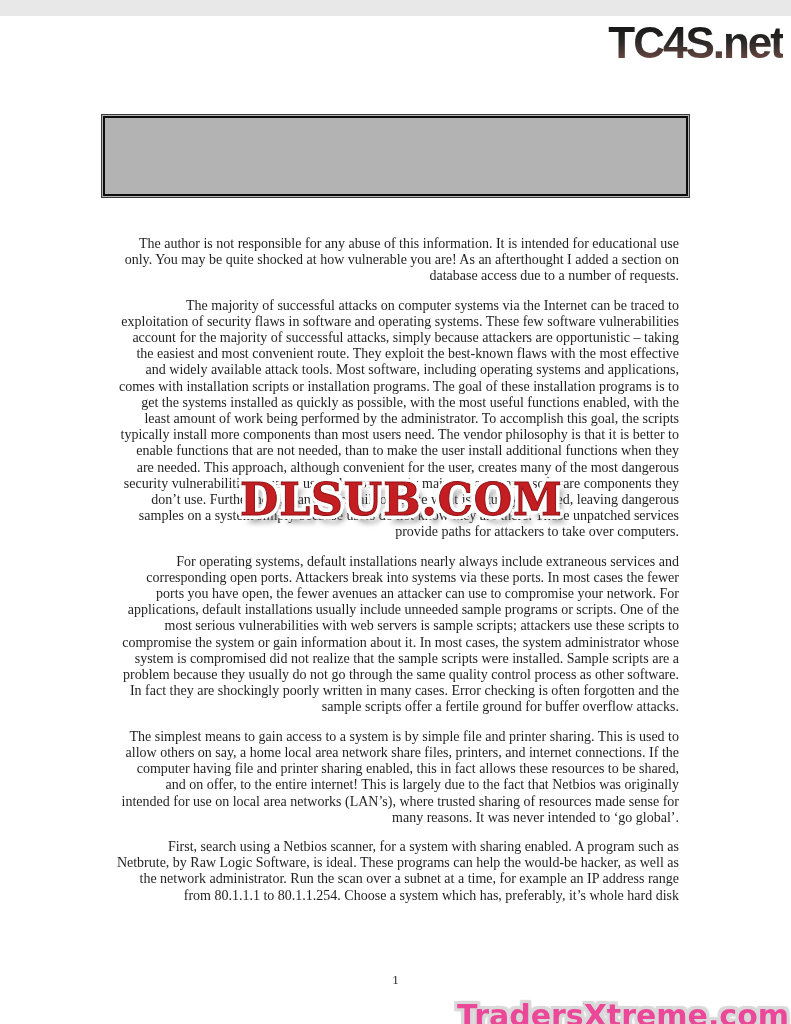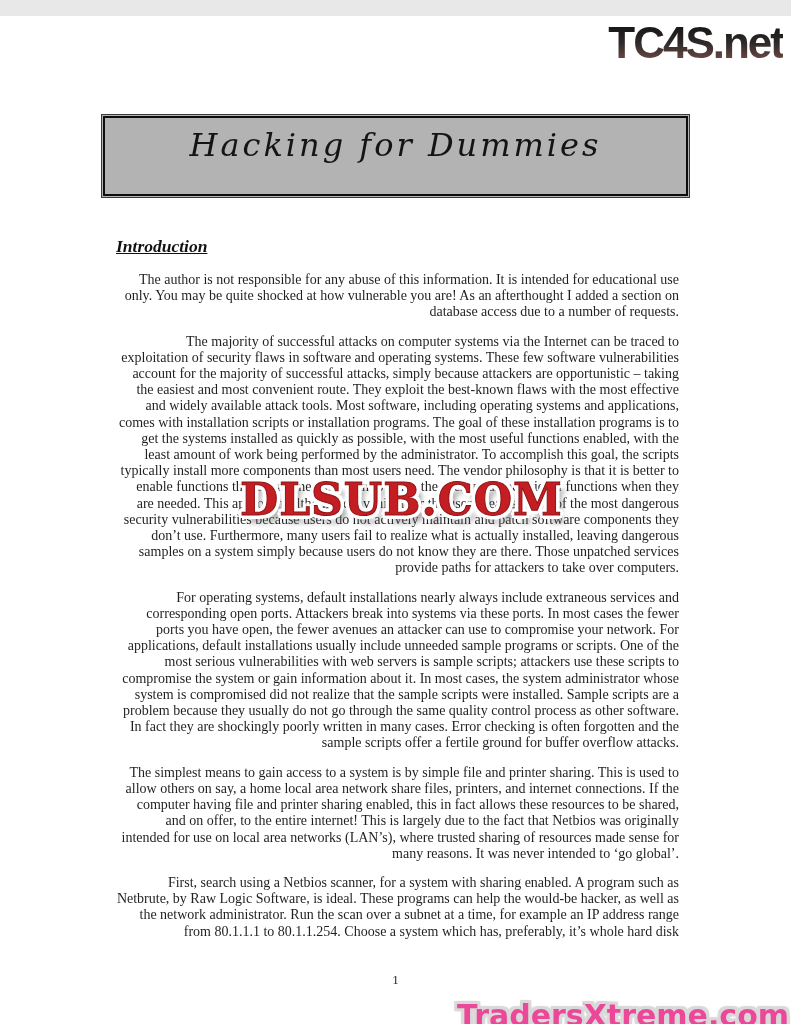--- a/index.html
+++ b/index.html
@@ -140,25 +140,23 @@
   }
 </style>
 </head>
 <body>
 
 <div class="page">
 
   <div class="tc4s">TC4S.net</div>
 
   <div class="banner">
-    <div class="banner-title">Hacking for Dummies</div>
   </div>
 
   <div class="content">
-    <h2 class="intro-heading">Introduction</h2>
     <p>The author is not responsible for any abuse of this information. It is intended for educational use only. You may be quite shocked at how vulnerable you are! As an afterthought I added a section on database access due to a number of requests.</p>
     <p>The majority of successful attacks on computer systems via the Internet can be traced to exploitation of security flaws in software and operating systems. These few software vulnerabilities account for the majority of successful attacks, simply because attackers are opportunistic – taking the easiest and most convenient route. They exploit the best-known flaws with the most effective and widely available attack tools. Most software, including operating systems and applications, comes with installation scripts or installation programs. The goal of these installation programs is to get the systems installed as quickly as possible, with the most useful functions enabled, with the least amount of work being performed by the administrator. To accomplish this goal, the scripts typically install more components than most users need. The vendor philosophy is that it is better to enable functions that are not needed, than to make the user install additional functions when they are needed. This approach, although convenient for the user, creates many of the most dangerous security vulnerabilities because users do not actively maintain and patch software components they don’t use. Furthermore, many users fail to realize what is actually installed, leaving dangerous samples on a system simply because users do not know they are there. Those unpatched services provide paths for attackers to take over computers.</p>
     <p>For operating systems, default installations nearly always include extraneous services and corresponding open ports. Attackers break into systems via these ports. In most cases the fewer ports you have open, the fewer avenues an attacker can use to compromise your network. For applications, default installations usually include unneeded sample programs or scripts. One of the most serious vulnerabilities with web servers is sample scripts; attackers use these scripts to compromise the system or gain information about it. In most cases, the system administrator whose system is compromised did not realize that the sample scripts were installed. Sample scripts are a problem because they usually do not go through the same quality control process as other software. In fact they are shockingly poorly written in many cases. Error checking is often forgotten and the sample scripts offer a fertile ground for buffer overflow attacks.</p>
     <p>The simplest means to gain access to a system is by simple file and printer sharing. This is used to allow others on say, a home local area network share files, printers, and internet connections. If the computer having file and printer sharing enabled, this in fact allows these resources to be shared, and on offer, to the entire internet! This is largely due to the fact that Netbios was originally intended for use on local area networks (LAN’s), where trusted sharing of resources made sense for many reasons. It was never intended to ‘go global’.</p>
     <p>First, search using a Netbios scanner, for a system with sharing enabled. A program such as Netbrute, by Raw Logic Software, is ideal. These programs can help the would-be hacker, as well as the network administrator. Run the scan over a subnet at a time, for example an IP address range from 80.1.1.1 to 80.1.1.254. Choose a system which has, preferably, it’s whole hard disk</p>
   </div>
 
   <div class="dlsub">DLSUB.COM</div>
 
   <div class="page-number">1</div>

